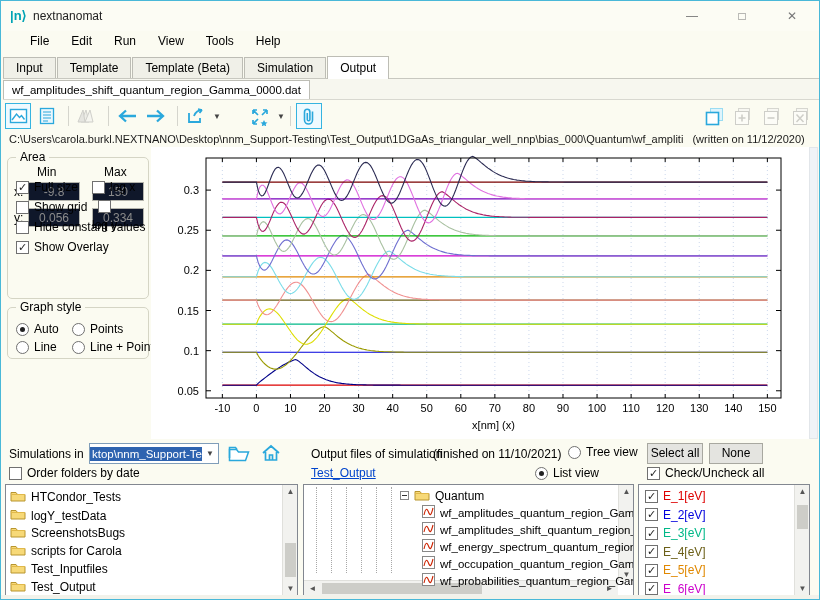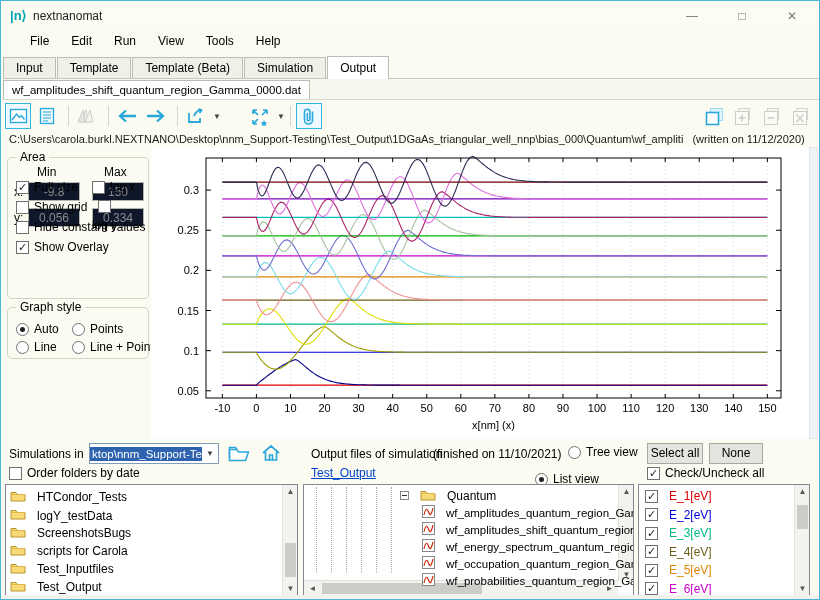--- a/index.html
+++ b/index.html
@@ -60,21 +60,21 @@
   #combo .drop { width:16px; text-align:center; font-size:8px; color:#444; }
   .toolmini { position:absolute; top:441px; width:24px; height:22px; display:flex; align-items:center; justify-content:center; }
   .btn { position:absolute; top:442px; height:21px; background:#e4e4e0; border:1px solid #a8a8a0; font-size:12px; text-align:center; line-height:19px; }
   a.link { color:#0044cc; text-decoration:underline; font-size:12px; }
 
   
   .listbox { position:absolute; top:483px; height:112px; background:#fff; border:1px solid #828790; overflow:hidden; }
   #list-folders { left:4px; width:293px; }
   #list-files { left:302px; width:331px; }
   #list-legend { left:637px; width:172px; }
-  .lrow { position:absolute; display:flex; align-items:center; gap:11px; white-space:nowrap; font-size:12px; }
+  .lrow { position:absolute; display:flex; align-items:center; gap:5px; white-space:nowrap; font-size:12px; }
   .vsb { position:absolute; right:0; top:0; width:15px; height:100%; background:#f2f2ef; border-left:1px solid #e0e0dc; }
   .hsb { position:absolute; left:0; bottom:0; height:15px; background:#f2f2ef; border-top:1px solid #e0e0dc; }
   .sbarrow { position:absolute; font-size:8px; color:#555; width:15px; text-align:center; }
   .sbthumb { position:absolute; background:#cdcdc8; }
   .treeguide { position:absolute; width:0; border-left:1px dotted #a8a8a8; }
   .filetext { font-size:11.5px; }
   #statusstrip { position:absolute; left:0; bottom:0; width:100%; height:4px; background:#f2f2ea; }
 </style>
 </head>
 <body>
@@ -394,21 +394,21 @@
   <div class="ckrow" style="left:8px; top:465px;">
     <span class="cb"></span>
     <span>Order folders by date</span>
   </div>
   <span class="lbl" style="left:310px; top:446px;">Output files of simulation</span>
   <span class="lbl" style="left:432px; top:446px;">(finished on 11/10/2021)</span>
   <div class="ckrow" style="left:567px; top:444px;">
     <span class="radio"></span>
     <span>Tree view</span>
   </div>
-  <div class="ckrow" style="left:534px; top:465px;margin-top:6px;">
+  <div class="ckrow" style="left:534px; top:465px;">
     <span class="radio">
         <span class="dot"></span>
       </span>
     <span>List view</span>
   </div>
   <div class="btn" style="left:646px; width:56px;">Select all</div>
   <div class="btn" style="left:708px; width:54px;">None</div>
   <a class="link lbl" style="left:310px; top:465px;" href="#">Test_Output</a>
   <div class="ckrow" style="left:646px; top:465px;">
     <span class="cb">✓</span>

